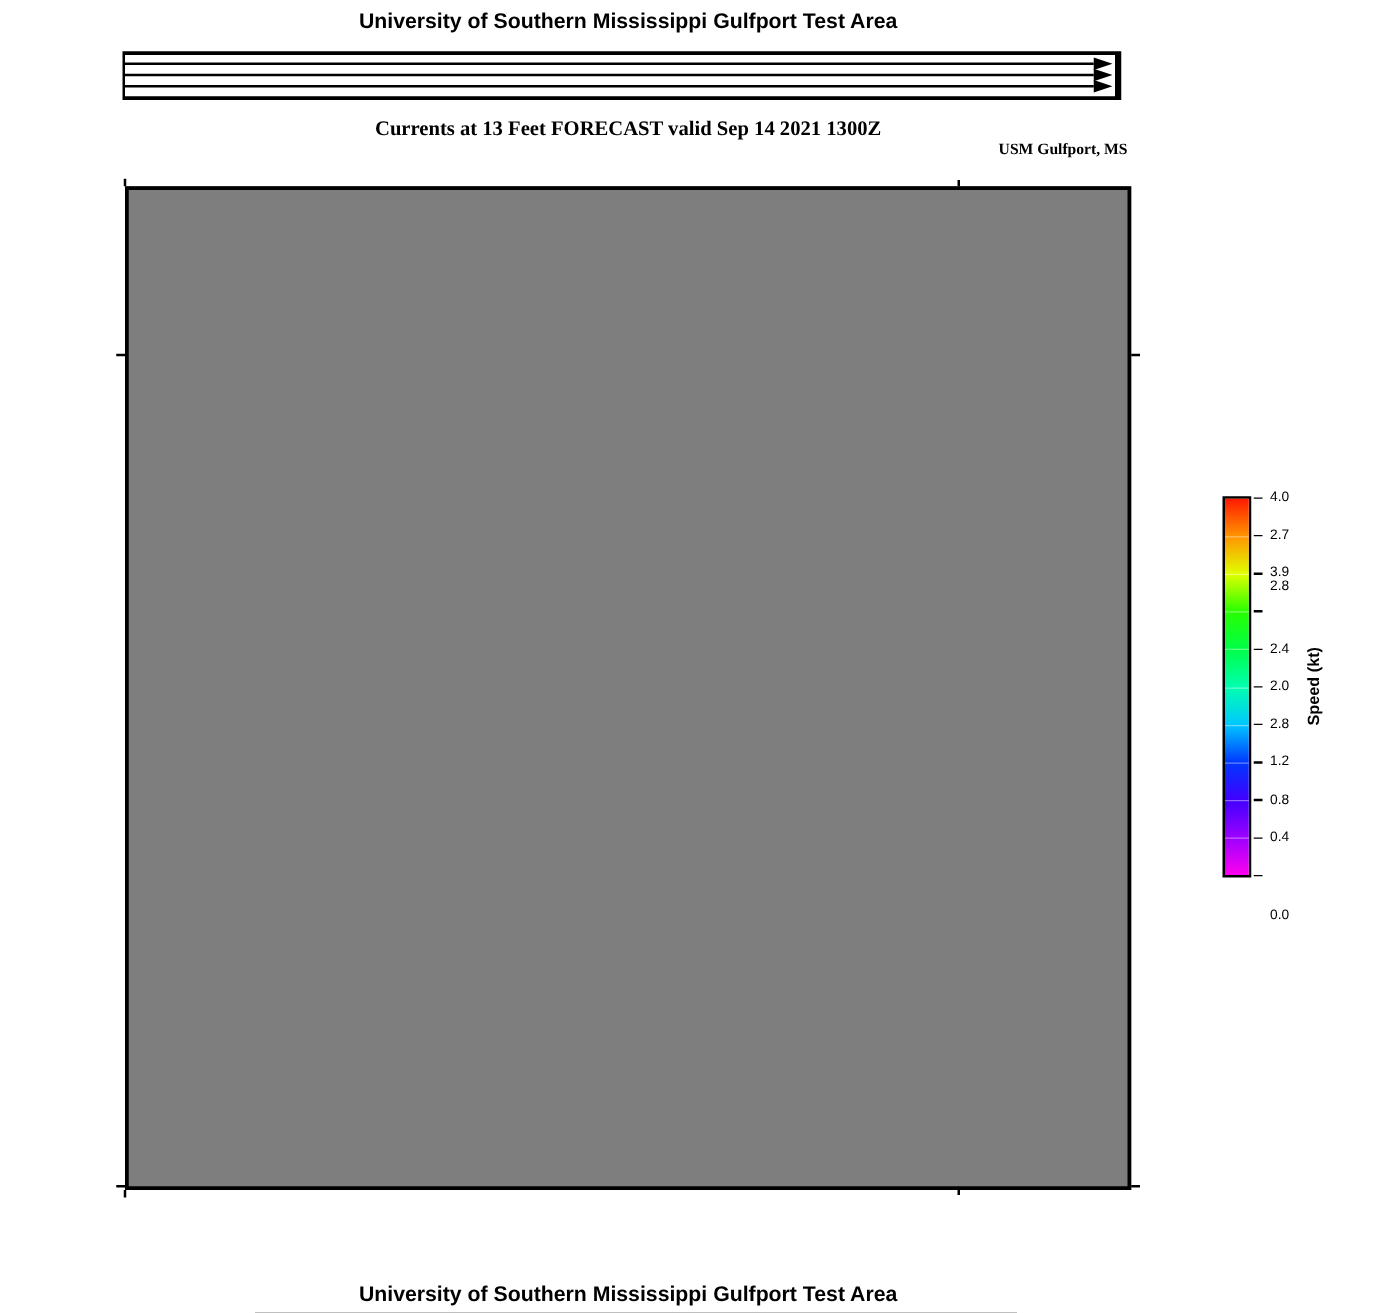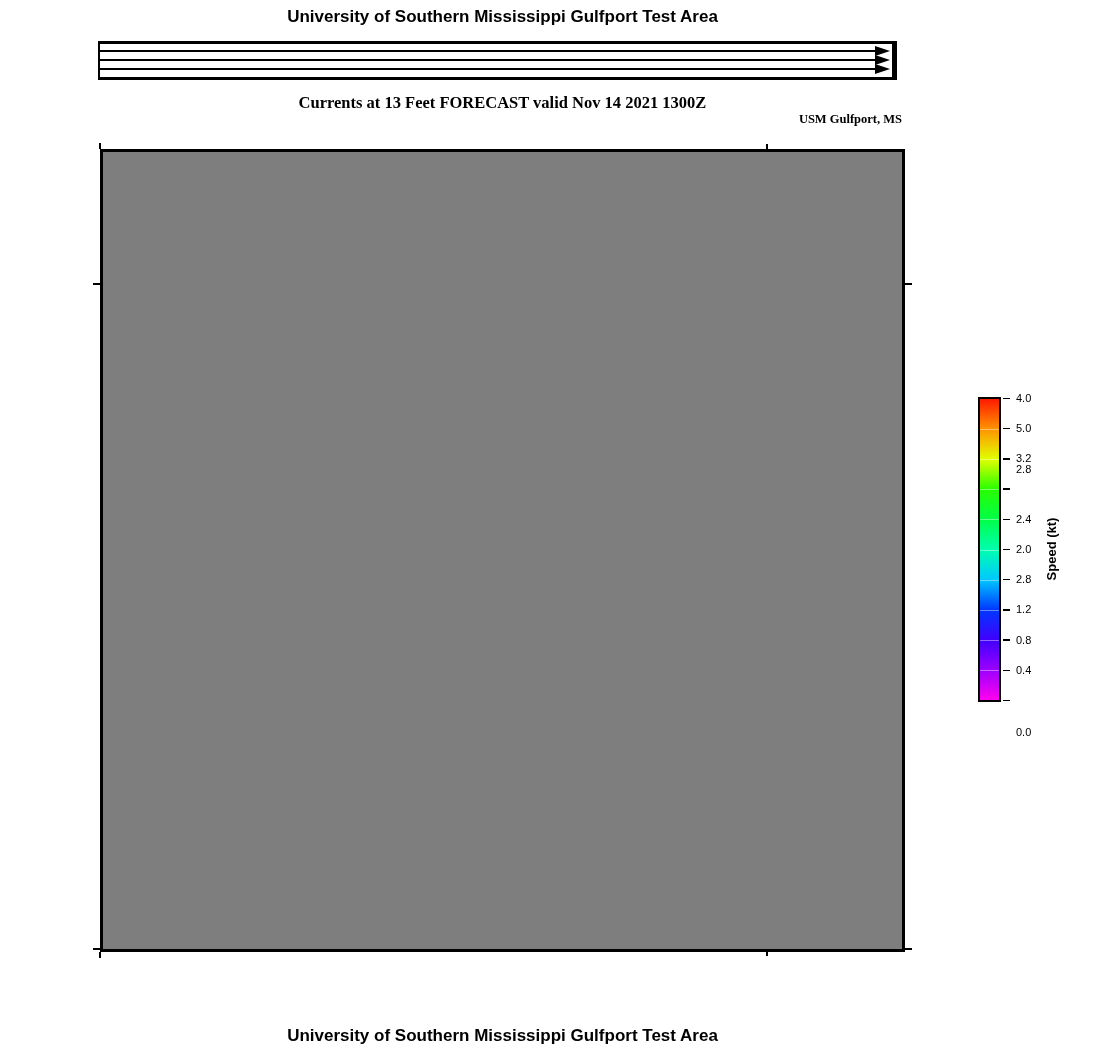--- a/index.html
+++ b/index.html
@@ -48,21 +48,21 @@
       <span class="head"></span>
     </div>
   <div class="arrow-line a2">
       <span class="head"></span>
     </div>
   <div class="arrow-line a3">
       <span class="head"></span>
     </div>
 </div>
 
-<div class="abs" id="subtitle">Currents at 13 Feet FORECAST valid Nov 14 2021 1300Z</div>
+<div class="abs" id="subtitle">Currents at 13 Feet FORECAST valid Sep 14 2021 1300Z</div>
 <div class="abs" id="credit">USM Gulfport, MS</div>
 
 <div class="abs" id="mapArea" style="background: rgb(126, 126, 126);"></div>
 
 <div class="tick-v" style="left:99px;  top:143px; height:6px;"></div>
 <div class="tick-v" style="left:766px; top:144px; height:5px;"></div>
 <div class="tick-v" style="left:99px;  top:952px; height:6px;"></div>
 <div class="tick-v" style="left:766px; top:952px; height:4px;"></div>
 <div class="tick-h" style="left:93px;  top:283px; width:7px;"></div>
 <div class="tick-h" style="left:905px; top:283px; width:7px;"></div>
@@ -79,23 +79,23 @@
       <div class="cb-faint" style="top: 60%;"></div>
       <div class="cb-faint" style="top: 70%;"></div>
       <div class="cb-faint" style="top: 80%;"></div>
       <div class="cb-faint" style="top: 90%;"></div>
     </div>
 </div>
 <div class="abs" id="cbTicks" style="left:0;top:0;">
     <div class="cb-tick" style="top: 397.75px;"></div>
     <div class="cb-label" style="top: 392px;">4.0</div>
     <div class="cb-tick" style="top: 427.95px;"></div>
-    <div class="cb-label" style="top: 422.2px;">5.0</div>
+    <div class="cb-label" style="top: 422.2px;">2.7</div>
     <div class="cb-tick" style="top: 458.15px;"></div>
-    <div class="cb-label" style="top: 452.4px;">3.2</div>
+    <div class="cb-label" style="top: 452.4px;">3.9</div>
     <div class="cb-tick" style="top: 488.35px;"></div>
     <div class="cb-label" style="top: 463px;">2.8</div>
     <div class="cb-tick" style="top: 518.55px;"></div>
     <div class="cb-label" style="top: 512.8px;">2.4</div>
     <div class="cb-tick" style="top: 548.75px;"></div>
     <div class="cb-label" style="top: 543px;">2.0</div>
     <div class="cb-tick" style="top: 578.95px;"></div>
     <div class="cb-label" style="top: 573.2px;">2.8</div>
     <div class="cb-tick" style="top: 609.15px;"></div>
     <div class="cb-label" style="top: 603.4px;">1.2</div>

